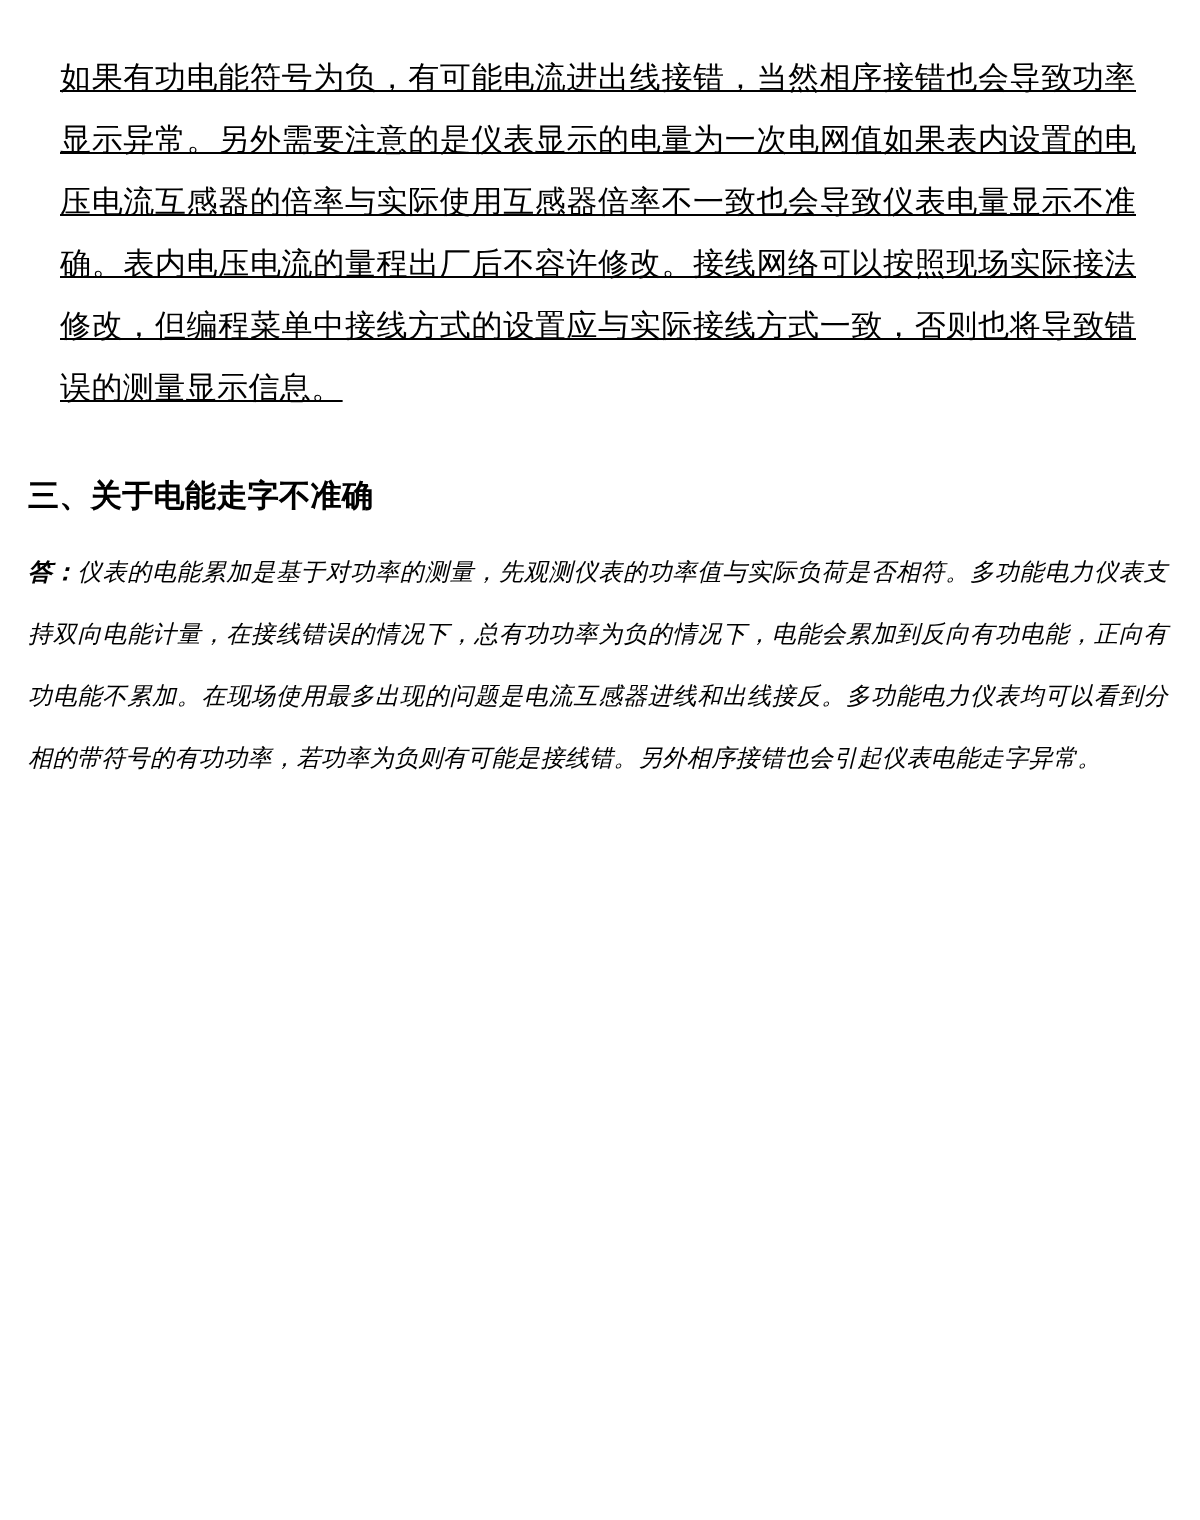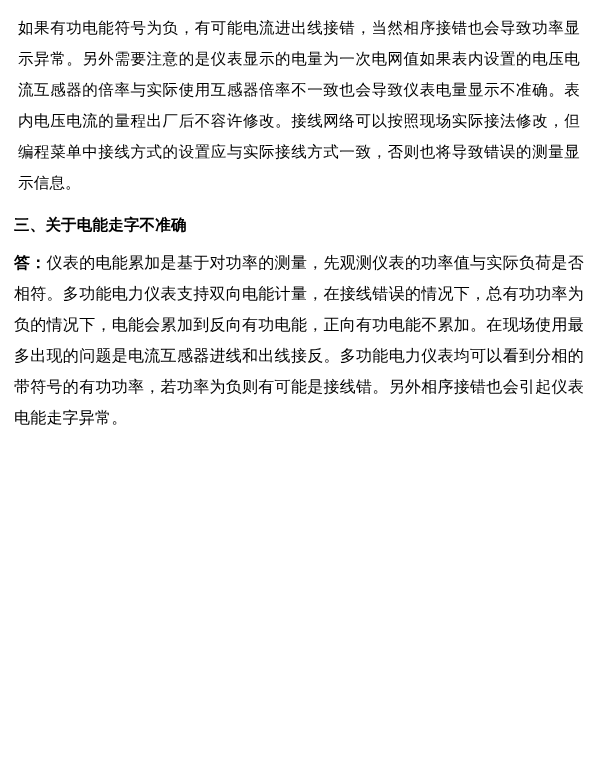--- a/index.html
+++ b/index.html
@@ -19,37 +19,39 @@
     height: 760px;
     box-sizing: border-box;
     padding: 8px 16px 0 14px;
     position: relative;
   }
   .para {
     font-size: 15.5px;
     line-height: 31px;
     text-align: justify;
     text-justify: inter-ideograph;
-    margin: 4px;
+    margin: 16px;
     letter-spacing: 0.2px;
+    text-decoration: underline;
   }
   .heading {
     font-size: 15.5px;
     line-height: 31px;
     font-weight: bold;
     margin: 0;
     letter-spacing: 0.2px;
   }
   .answer {
-    font-size: 16px;
+    font-size: 12px;
     line-height: 31px;
     text-align: justify;
     text-justify: inter-ideograph;
     margin: 0;
     letter-spacing: 0.2px;
+    font-style: italic;
   }
   .answer .lead {
     font-weight: bold;
   }
   .gap-sm { height: 7px; }
   .gap-lg { height: 40px; }
   .ascii {
     font-family: "Liberation Serif", "DejaVu Serif", serif;
   }
 </style>

